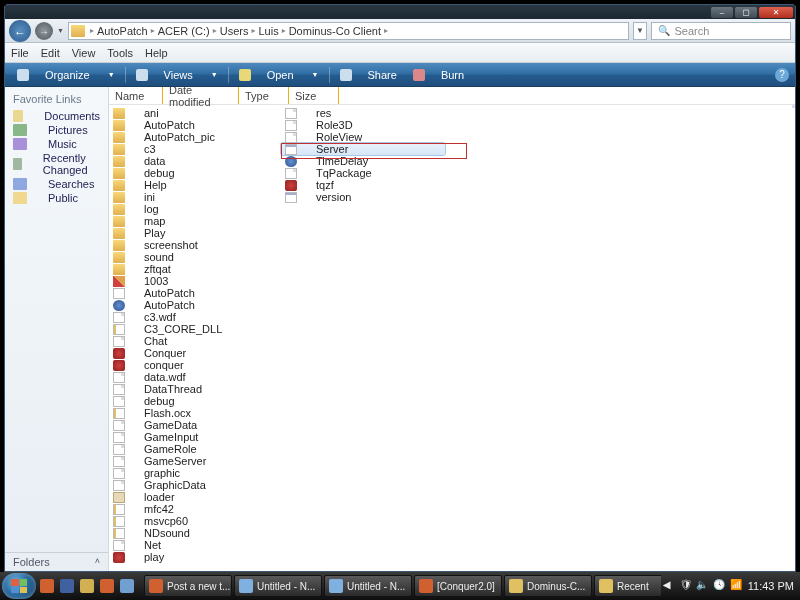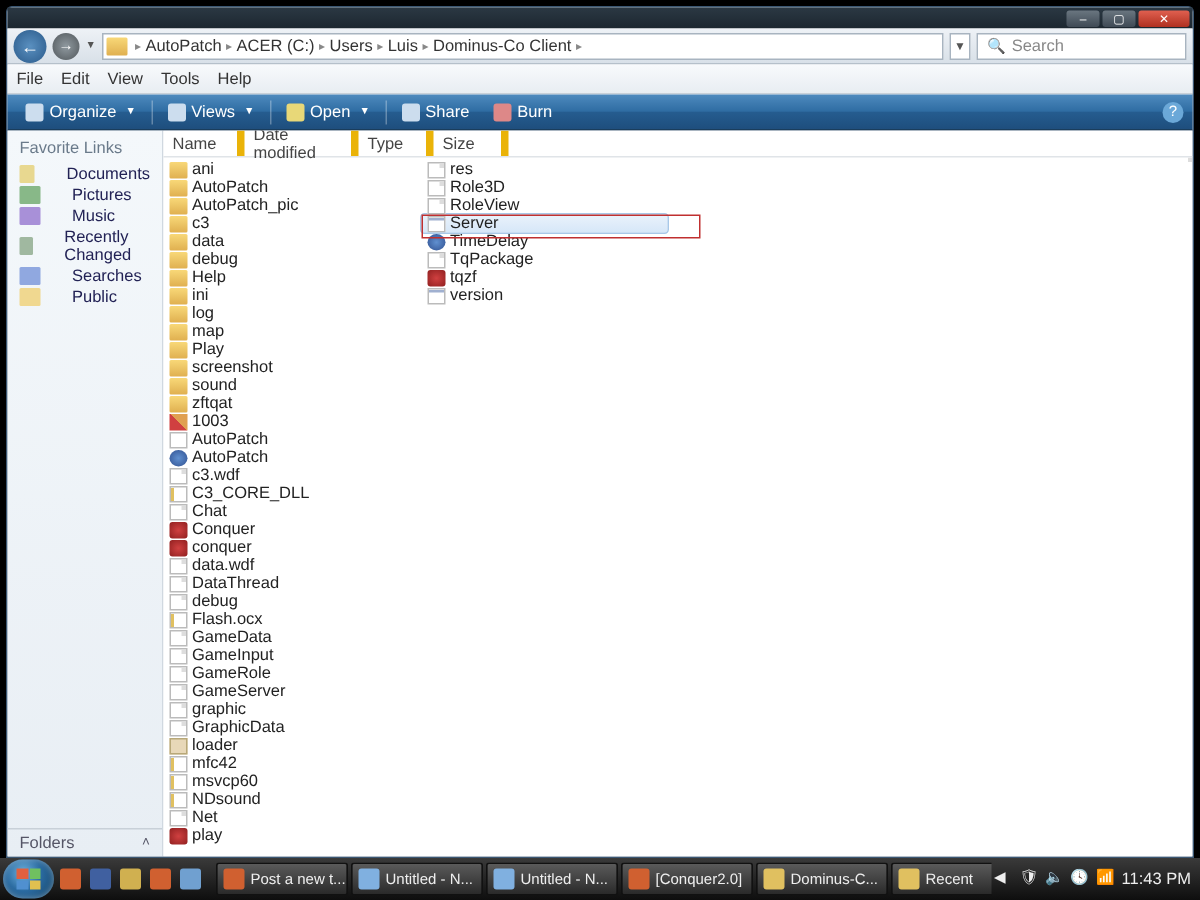--- a/index.html
+++ b/index.html
@@ -20,21 +20,21 @@
 .addrbar { flex: 1; height: 18px; background: #fff; border: 1px solid #a8b4c0; display: flex; align-items: center; padding: 0 2px; font-size: 11px; color: #333; }
 .addrbar .foldericon { width: 14px; height: 12px; background: linear-gradient(#f8d878,#e0b050); border-radius: 1px; margin-right: 4px; }
 .addrbar .crumb { padding: 0 2px; }
 .addrbar .sep { color: #888; font-size: 8px; padding: 0 1px; }
 .searchbar { width: 140px; height: 18px; background: #fff; border: 1px solid #a8b4c0; font-size: 11px; color: #888; padding: 0 6px; display:flex;align-items:center;gap:4px; }
 .searchbar .mag { font-size: 10px; color:#666; }
 
 .menubar { height: 20px; background: linear-gradient(#f8fafc,#e8edf2); border-bottom: 1px solid #c8d0d8; display: flex; align-items: center; padding: 0 6px; font-size: 11px; color: #333; gap: 12px; }
 
 .cmdbar { height: 24px; background: linear-gradient(#4e8abe,#2f6da3 48%,#255c8f 52%,#1e4e7d); border-bottom: 1px solid #1a3d5c; display: flex; align-items: center; padding: 0 6px; color: #fff; font-size: 11px; gap: 4px; }
-.cmdbtn { display: flex; align-items: center; gap: 4px; padding: 2px 6px; border-radius: 2px; }
+.cmdbtn { display: flex; align-items: center; gap: 16px; padding: 2px 6px; border-radius: 2px; }
 .cmdbtn .ico { width: 12px; height: 12px; border-radius: 2px; }
 .cmdbar .divider { width: 1px; height: 16px; background: rgba(255,255,255,.3); }
 .cmddrop { font-size: 7px; margin-left: 2px; }
 .help { margin-left: auto; width: 14px; height: 14px; border-radius: 50%; background: #6ba8d8; color: #fff; display:flex;align-items:center;justify-content:center;font-size:10px; }
 
 .body { flex: 1; display: flex; overflow: hidden; }
 
 .sidebar { width: 104px; background: linear-gradient(#f4f8fb,#e8eef4); border-right: 1px solid #d0d8e0; font-size: 11px; display:flex;flex-direction:column; }
 .favhdr { padding: 6px 8px 4px; color: #6a7a8a; font-size: 11px; }
 .favitem { display: flex; align-items: center; gap: 21px; padding: 1px 8px; color: #225; cursor: default; }
@@ -43,27 +43,27 @@
 .favitem .ficon.pic { background:#88b888;}
 .favitem .ficon.mus { background:#a890d8;}
 .favitem .ficon.rec { background:#a0b8a0;}
 .favitem .ficon.sea { background:#90a8e0;}
 .favitem .ficon.pub { background:#f0d890;}
 .foldershdr { margin-top: auto; border-top: 1px solid #c8d0d8; padding: 3px 8px; display:flex;justify-content:space-between;color:#556; }
 .foldershdr .chev { font-size: 9px; }
 
 .content { flex: 1; display: flex; flex-direction: column; background: #fff; }
 .colhdr { height: 18px; border-bottom: 1px solid #e0e4e8; display: flex; font-size: 11px; color: #444; }
-.colhdr > div { border-right: 5px solid #eab308; padding: 2px 6px; display:flex;align-items:center; }
+.colhdr > div { border-right: 1px solid #eab308; padding: 2px 6px; display:flex;align-items:center; }
 .col-name { width: 54px; } .col-date { width: 76px; } .col-type { width: 50px; } .col-size { width: 50px; text-align: right; }
 
 .filearea { flex: 1; display: flex; overflow: hidden; }
 .filecol { display: flex; flex-direction: column; font-size: 11px; color: #222; padding-top: 2px; }
 .filecol.left { width: 172px; }
-.fitem { display: flex; align-items: center; gap: 3px; height: 12px; padding: 0 4px; white-space: nowrap; }
+.fitem { display: flex; align-items: center; gap: 19px; height: 12px; padding: 0 4px; white-space: nowrap; }
 .fitem .ficn { width: 12px; height: 11px; flex-shrink: 0; }
 .ficn.folder { background: linear-gradient(#f8d878,#e0b050); border-radius: 1px; }
 .ficn.file { background: #fff; border: 1px solid #bbb; position: relative; }
 .ficn.file::after { content:""; position:absolute; top:0; right:0; width:3px; height:3px; background:#ddd; }
 .ficn.exe { background:#fff;border:1px solid #bbb; }
 .ficn.exe::before{content:"";position:absolute;top:0;right:0;width:3px;height:3px;background:#ddd;}
 .ficn.conq { background: radial-gradient(#d04040,#902020); border-radius: 2px; }
 .ficn.globe { background: radial-gradient(#6090d0,#305090); border-radius: 50%; }
 .ficn.ini { background:#fff;border:1px solid #bbb; box-shadow: inset 0 2px 0 #a0b0d0; }
 .ficn.app1003 { background:linear-gradient(45deg,#d04040 50%,#e0a050 50%); }

